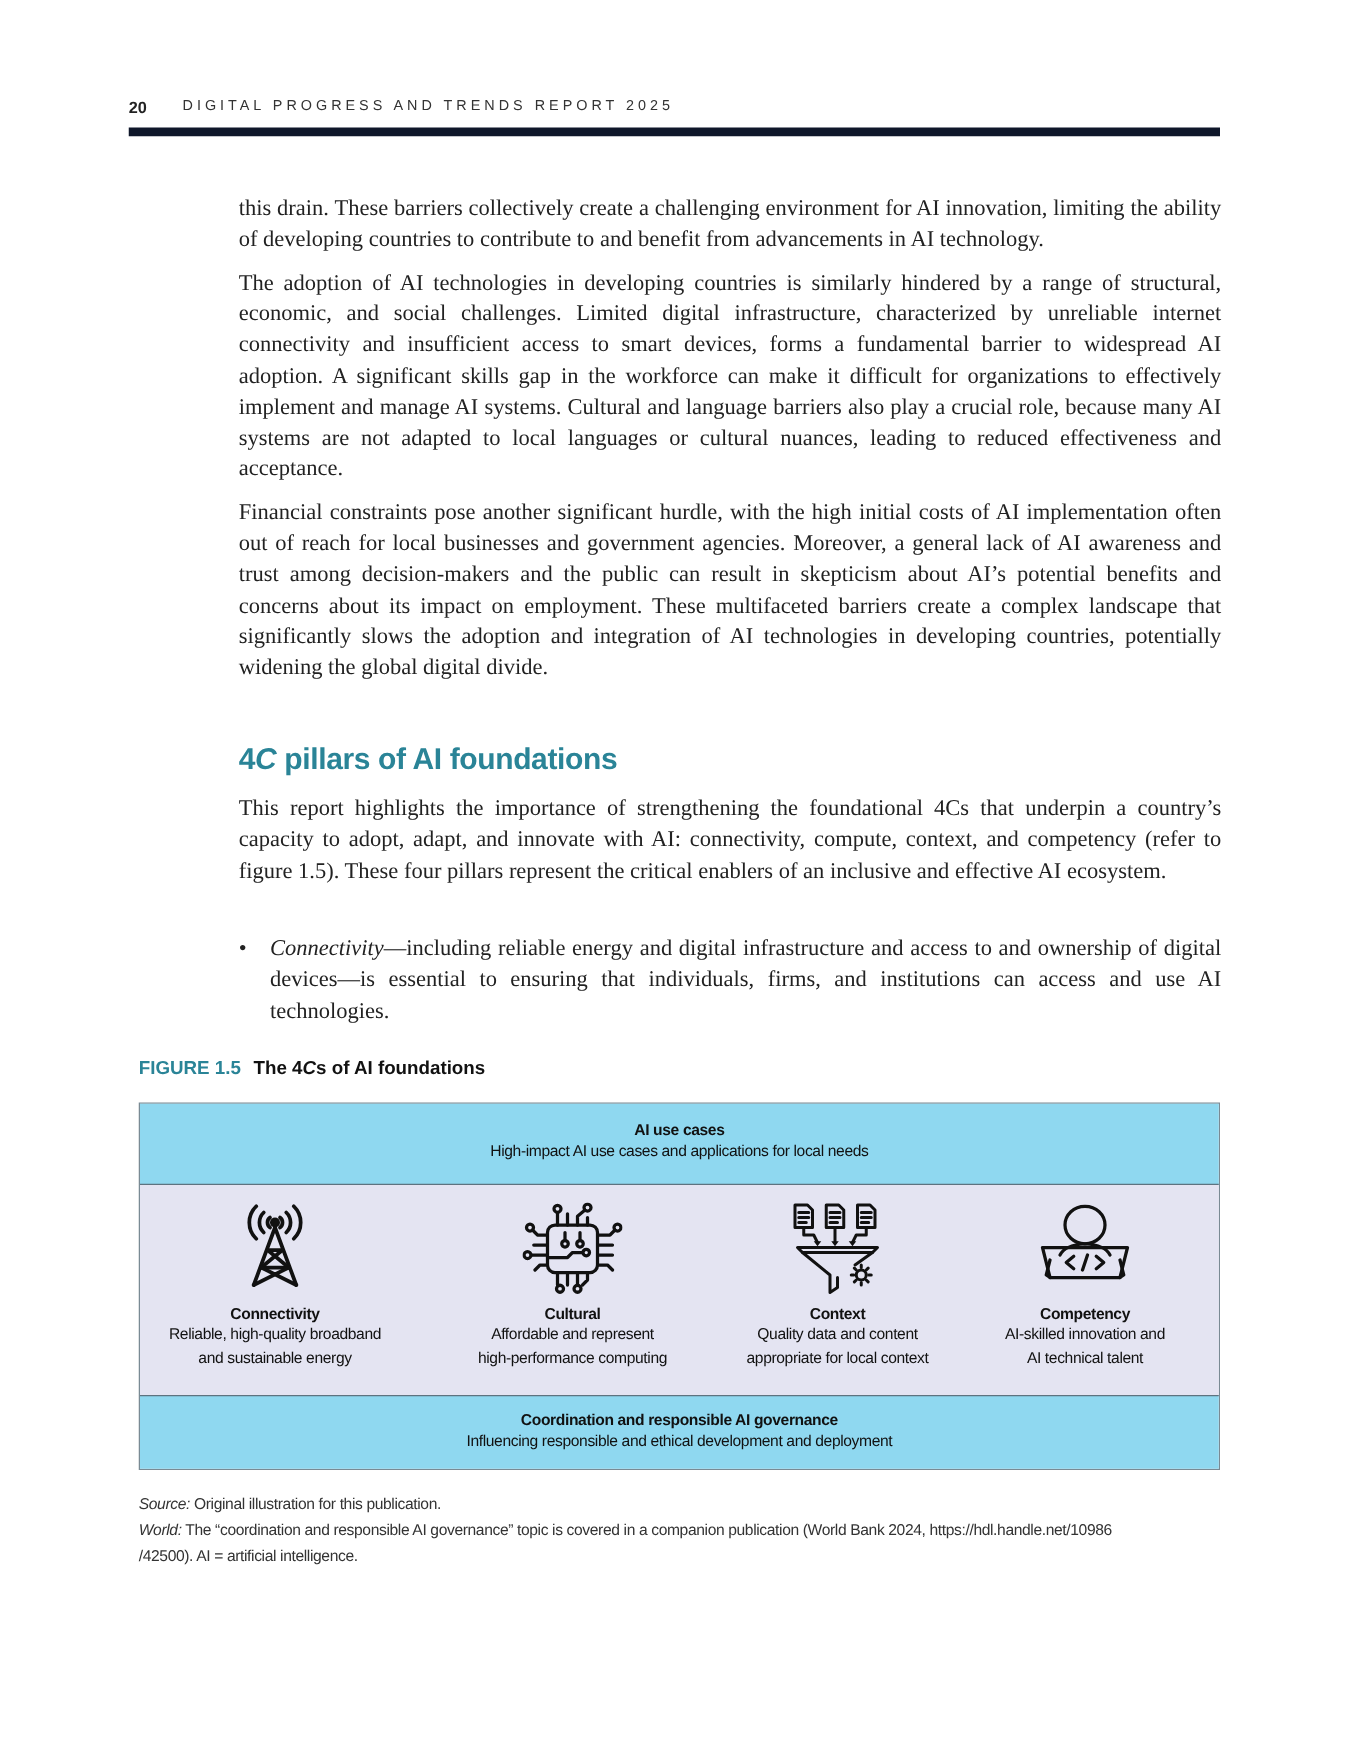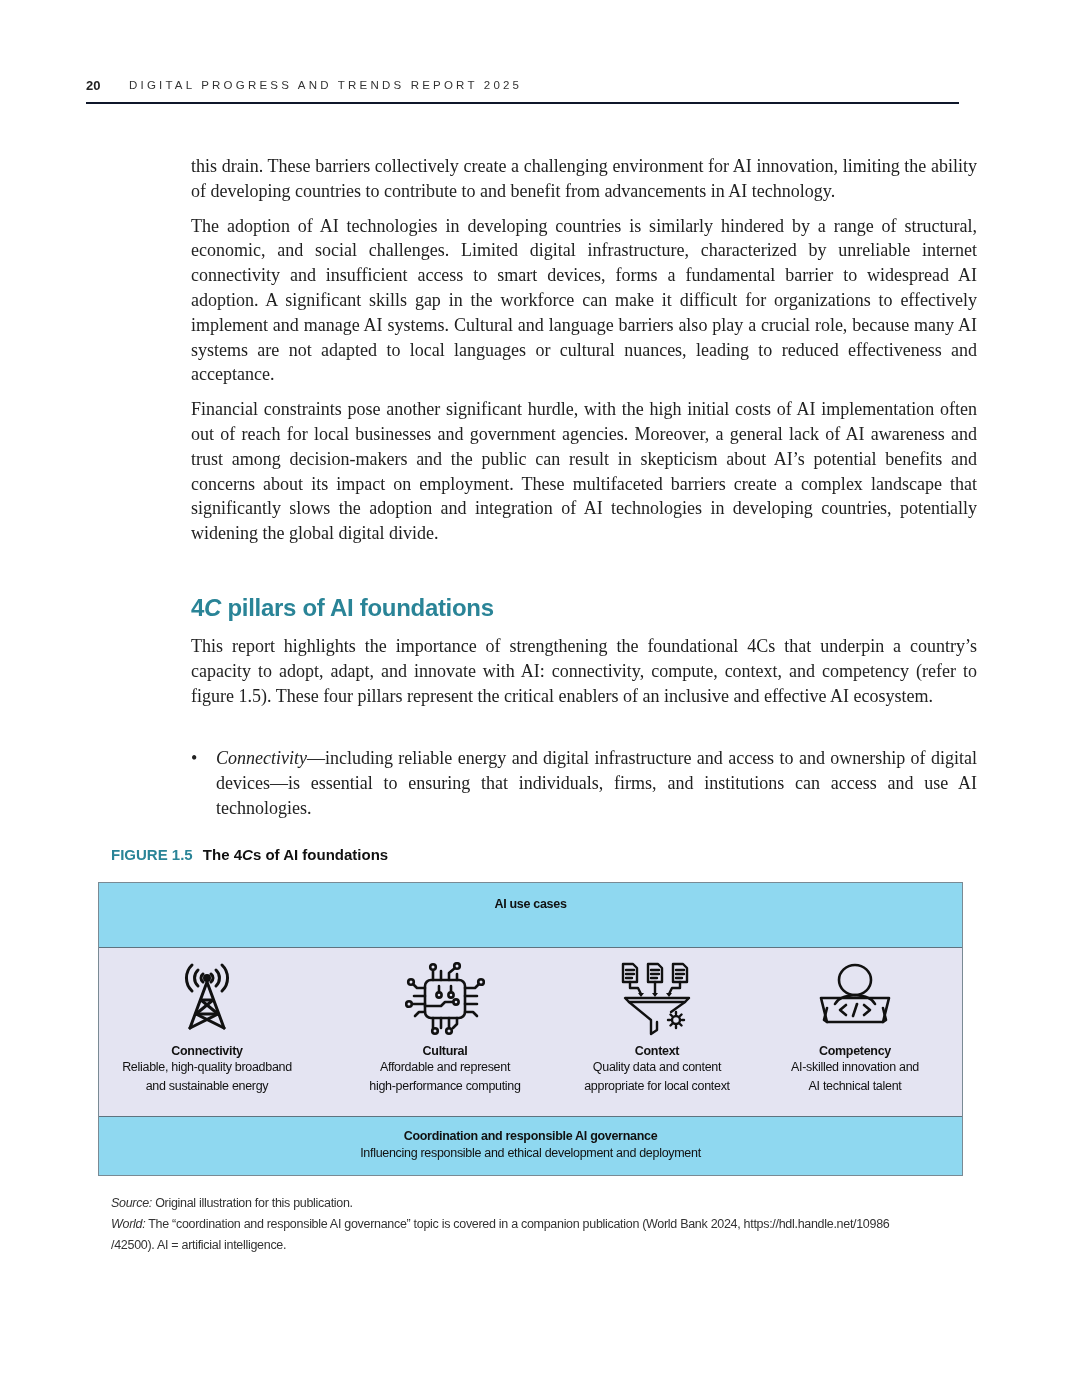--- a/index.html
+++ b/index.html
@@ -1,30 +1,30 @@
 <!DOCTYPE html>
 <html><head>
 <meta charset="utf-8">
 <style>
   html, body { margin: 0; padding: 0; background: #ffffff; }
   body { width: 1080px; height: 1398px; position: relative; overflow: hidden; }
-  .header { position: absolute; left: 86px; top: 78px; width: 873px; height: 24px; border-bottom: 2px solid #0f172a; }
+  .header { position: absolute; left: 103px; top: 78px; width: 873px; height: 24px; border-bottom: 7px solid #0f172a; }
   .page-num { position: absolute; left: 0; top: 0; font-family: "Liberation Sans", sans-serif; font-weight: bold; font-size: 13px; color: #222; }
   .running-title { position: absolute; left: 43px; top: 1px; font-family: "Liberation Sans", sans-serif; font-size: 11.5px; letter-spacing: 3.2px; color: #333; }
   .body { position: absolute; left: 191px; width: 786px; font-family: "Liberation Serif", serif; font-size: 18px; line-height: 24.8px; color: #222; }
   .para { margin: 0 0 10px 0; text-align: justify; }
   .h2 { position: absolute; left: 191px; top: 594px; font-family: "Liberation Sans", sans-serif; font-weight: bold; font-size: 24px; color: #2a8497; letter-spacing: -0.3px; }
   .h2 i { font-style: italic; }
   .bullet { position: absolute; left: 191px; top: 746px; width: 786px; font-family: "Liberation Serif", serif; font-size: 18px; line-height: 24.8px; color: #222; }
   .bullet-dot { position: absolute; left: 0; top: 0; }
   .bullet-text { margin-left: 25px; text-align: justify; }
   .fig-title { position: absolute; left: 111px; top: 846px; font-family: "Liberation Sans", sans-serif; font-size: 15px; font-weight: bold; }
   .fig-label { color: #2a8497; margin-right: 6px; }
   .fig-name { color: #111; }
-  .figure { position: absolute; left: 98px; top: 882px; width: 865px; height: 294px; border: 1px solid #7a8a94; box-sizing: border-box; }
+  .figure { position: absolute; left: 111px; top: 882px; width: 865px; height: 294px; border: 1px solid #7a8a94; box-sizing: border-box; }
   .band { position: absolute; left: 0; width: 100%; background: #8fd8f0; text-align: center; font-family: "Liberation Sans", sans-serif; color: #111; }
   .band-top { top: 0; height: 64px; border-bottom: 1.5px solid #5e7380; }
   .band-bottom { bottom: 0; height: 58px; border-top: 1.5px solid #5e7380; }
   .band-title { font-weight: bold; font-size: 12.5px; letter-spacing: -0.3px; }
   .band-sub { font-size: 12.5px; letter-spacing: -0.3px; }
   .band-top .band-title { margin-top: 14px; }
   .band-bottom .band-title { margin-top: 12px; }
   .band-sub { margin-top: 3px; }
   .middle { position: absolute; left: 0; top: 65px; width: 100%; height: 170px; background: #e4e4f2; }
   .pillar { position: absolute; top: 0; width: 220px; text-align: center; font-family: "Liberation Sans", sans-serif; color: #111; }
@@ -60,20 +60,21 @@
 </div>
 
 <div class="fig-title">
   <span class="fig-label">FIGURE 1.5</span>
   <span class="fig-name"><span>The 4</span><i>C</i><span>s of AI foundations</span></span>
 </div>
 
 <div class="figure">
   <div class="band band-top">
     <div class="band-title">AI use cases</div>
+    <div class="band-sub">High-impact AI use cases and applications for local needs</div>
   </div>
 
   <div class="middle">
 
     <div class="pillar" style="left:-2px;">
       <svg width="56" height="74" viewBox="0 0 56 74">
         <g fill="none" stroke="#111" stroke-width="3" stroke-linecap="round" stroke-linejoin="round">
           <path d="M19 8 a11 11 0 0 0 0 16"></path>
           <path d="M37 8 a11 11 0 0 1 0 16"></path>
           <path d="M13 3 a18 18 0 0 0 0 26"></path>

